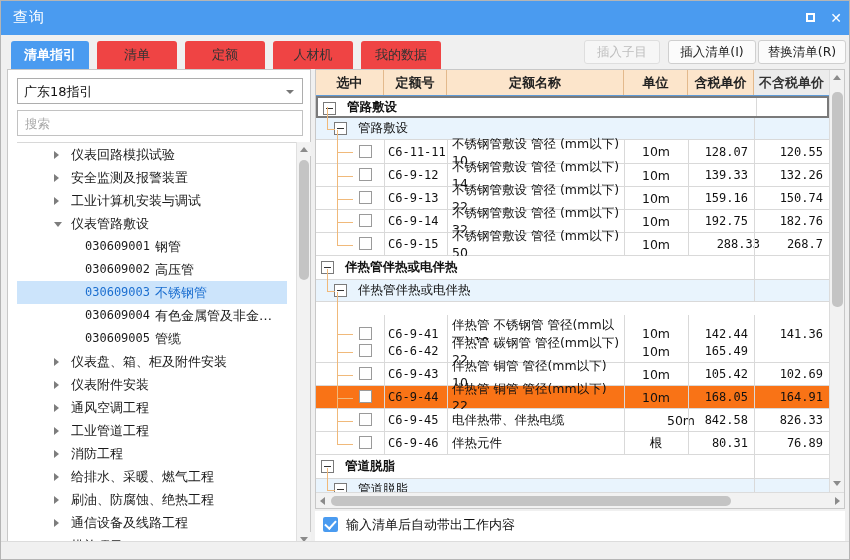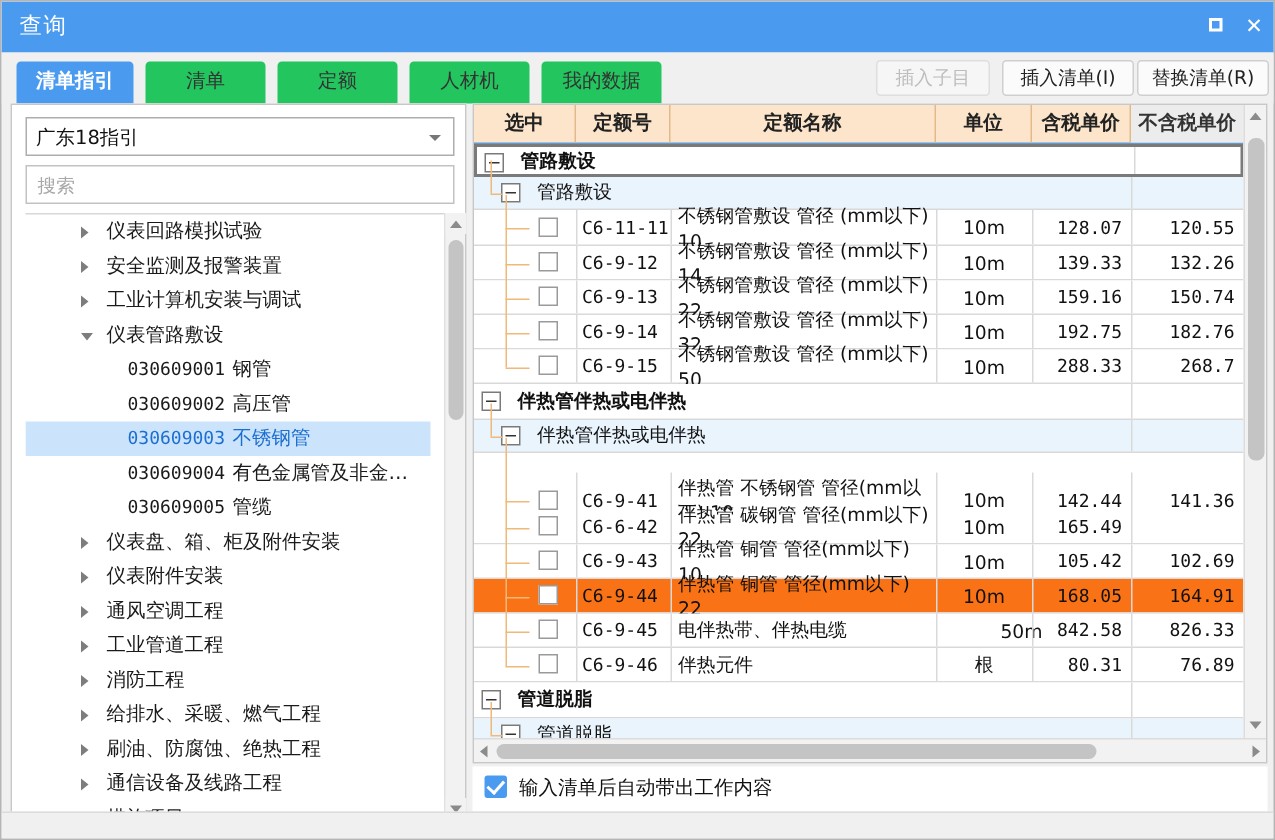--- a/index.html
+++ b/index.html
@@ -38,21 +38,21 @@
   .win-close { left: 824px; font-size: 14px; }
   .sq { display:inline-block; width:9px; height:9px; border:2px solid #fff; }
 
   
   .tabstrip {
     position: absolute; left: 0; top: 34px; width: 850px; height: 34px;
     background: #f0f0f0;
   }
   .tab {
     position: absolute; top: 6px; height: 28px;
-    background: #22c55e; color: #333333;
+    background: #ef4444; color: #333333;
     border-top-left-radius: 3px; border-top-right-radius: 3px;
     text-align: center; line-height: 28px; font-size: 13px;
     cursor: pointer;
   }
   .tab.active { background: #4a9bf0; color: #ffffff; font-weight: bold; }
 
   
   .topbtn {
     position: absolute; top: 39px; height: 24px;
     background: #fbfbfb; border: 1px solid #cfcfcf; border-radius: 3px;
@@ -415,21 +415,21 @@
           <div class="vline" style="left: 308px;"></div>
           <div class="vline" style="left: 372px;"></div>
           <div class="vline" style="left: 438px;"></div>
         </div>
         <div class="grow" style="top: 137px; height: 23px; background: rgb(255, 255, 255);">
           <div class="chk" style="left: 43px; top: 4px;"></div>
           <div class="treeline-h" style="left: 21px; width: 16px; top: 12px;"></div>
           <div class="cell code" style="left: 68px; width: 63px;">C6-9-15</div>
           <div class="cell name" style="left: 131px; width: 177px;">不锈钢管敷设  管径 (mm以下)  50</div>
           <div class="cell ctr" style="left: 308px; width: 64px;">10m</div>
-          <div class="cell num" style="left: 372px; width: 66px;">288.33</div>
+          <div class="cell num" style="left: 384px; width: 66px;">288.33</div>
           <div class="cell num" style="left: 438px; width: 75px;">268.7</div>
           <div class="vline" style="left: 68px;"></div>
           <div class="vline" style="left: 131px;"></div>
           <div class="vline" style="left: 308px;"></div>
           <div class="vline" style="left: 372px;"></div>
           <div class="vline" style="left: 438px;"></div>
         </div>
         <div class="grow g1" style="top: 160px; height: 24px;">
           <div class="exp" style="left: 5px; top: 5px;"></div>
           <div class="cell name" style="left: 24px; width: 400px;">伴热管伴热或电伴热</div>

